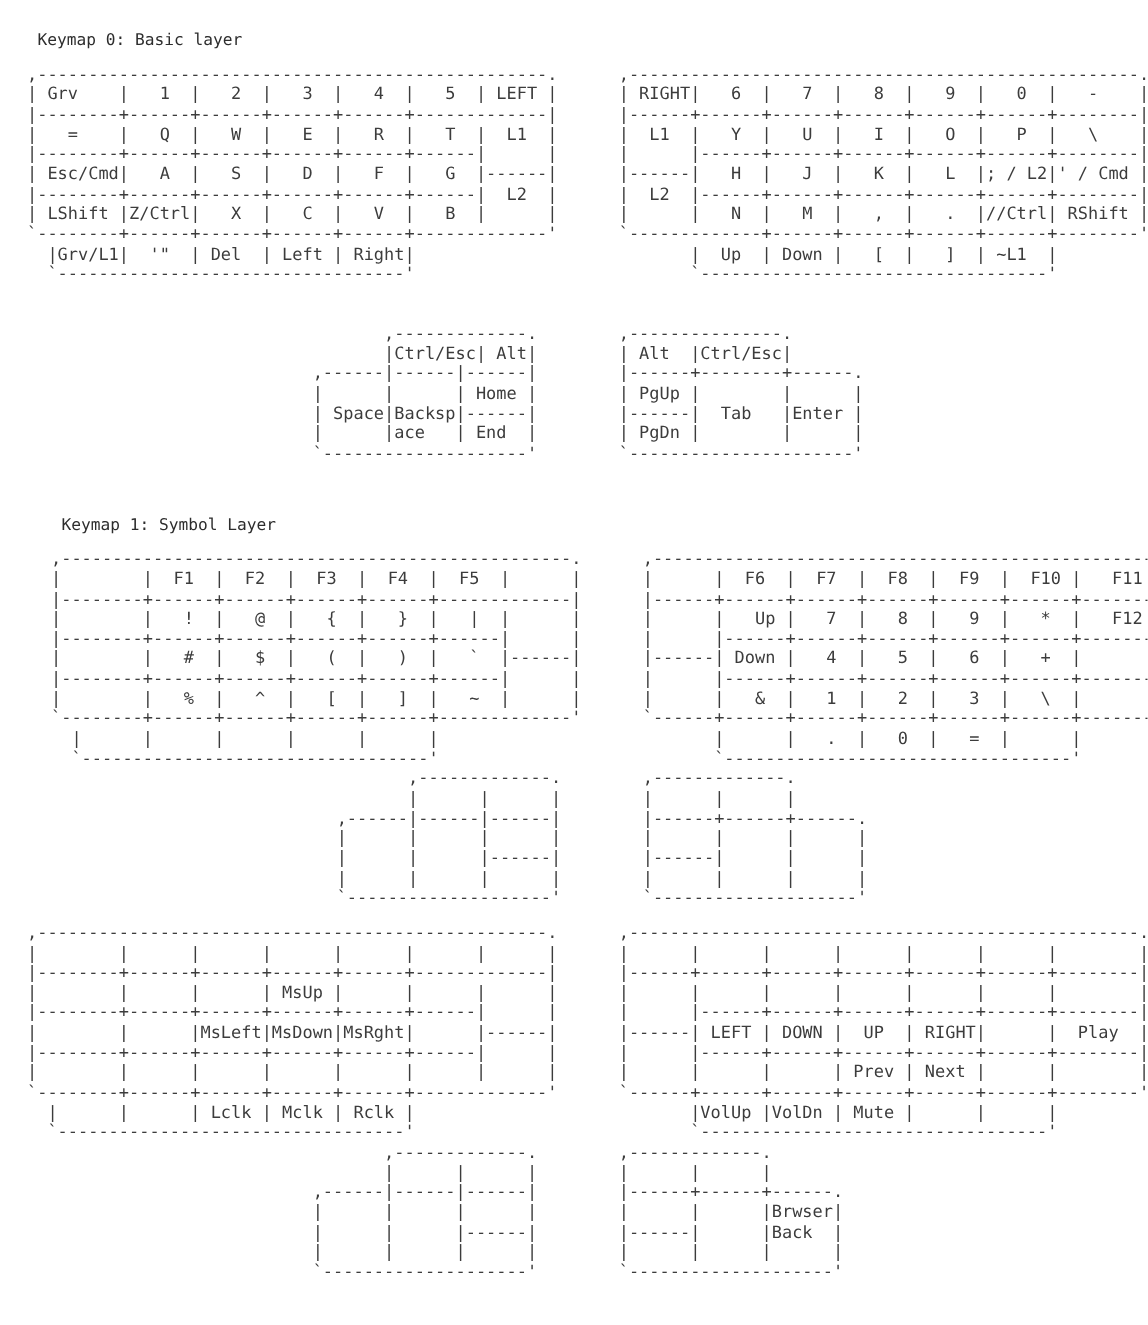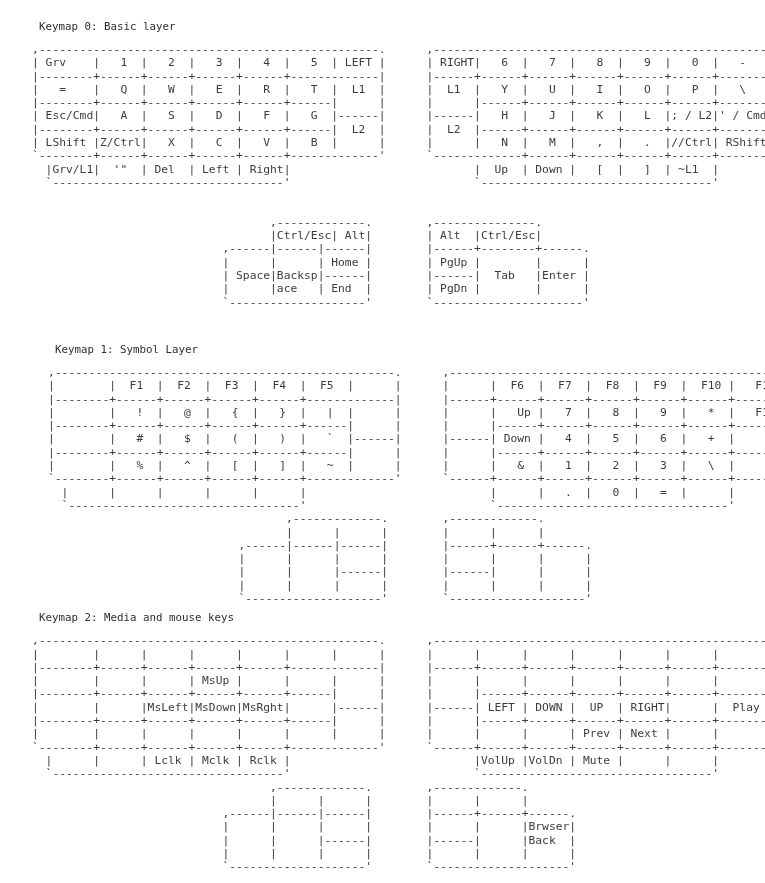--- a/index.html
+++ b/index.html
@@ -6,21 +6,21 @@
     margin: 0;
     padding: 0;
     background: #ffffff;
   }
   body {
     width: 765px;
     height: 883px;
     overflow: hidden;
   }
   .page {
-    padding: 20px 0 0 32px;
+    padding: 20px 0 0 18px;
   }
   .keymap-title {
     font-family: "DejaVu Sans Mono", "Liberation Mono", monospace;
     font-size: 10.8px;
     line-height: 13px;
     color: #2d2d2d;
     margin: 0 0 0 7px;
     white-space: pre;
   }
   pre.keymap-art {
@@ -79,21 +79,20 @@
                                    ,-------------.        ,-------------.
                                    |      |      |        |      |      |
                             ,------|------|------|        |------+------+------.
                             |      |      |      |        |      |      |      |
                             |      |      |------|        |------|      |      |
                             |      |      |      |        |      |      |      |
                             `--------------------'        `--------------------'</pre>
   </section>
 
   <section class="keymap-section sec-gap-sm">
-    <div class="keymap-title">Keymap 2: Media and mouse keys</div>
     <pre class="keymap-art">,--------------------------------------------------.      ,--------------------------------------------------.
 |        |      |      |      |      |      |      |      |      |      |      |      |      |      |        |
 |--------+------+------+------+------+-------------|      |------+------+------+------+------+------+--------|
 |        |      |      | MsUp |      |      |      |      |      |      |      |      |      |      |        |
 |--------+------+------+------+------+------|      |      |      |------+------+------+------+------+--------|
 |        |      |MsLeft|MsDown|MsRght|      |------|      |------| LEFT | DOWN |  UP  | RIGHT|      |  Play  |
 |--------+------+------+------+------+------|      |      |      |------+------+------+------+------+--------|
 |        |      |      |      |      |      |      |      |      |      |      | Prev | Next |      |        |
 `--------+------+------+------+------+-------------'      `------+------+------+------+------+------+--------'
   |      |      | Lclk | Mclk | Rclk |                           |VolUp |VolDn | Mute |      |      |

